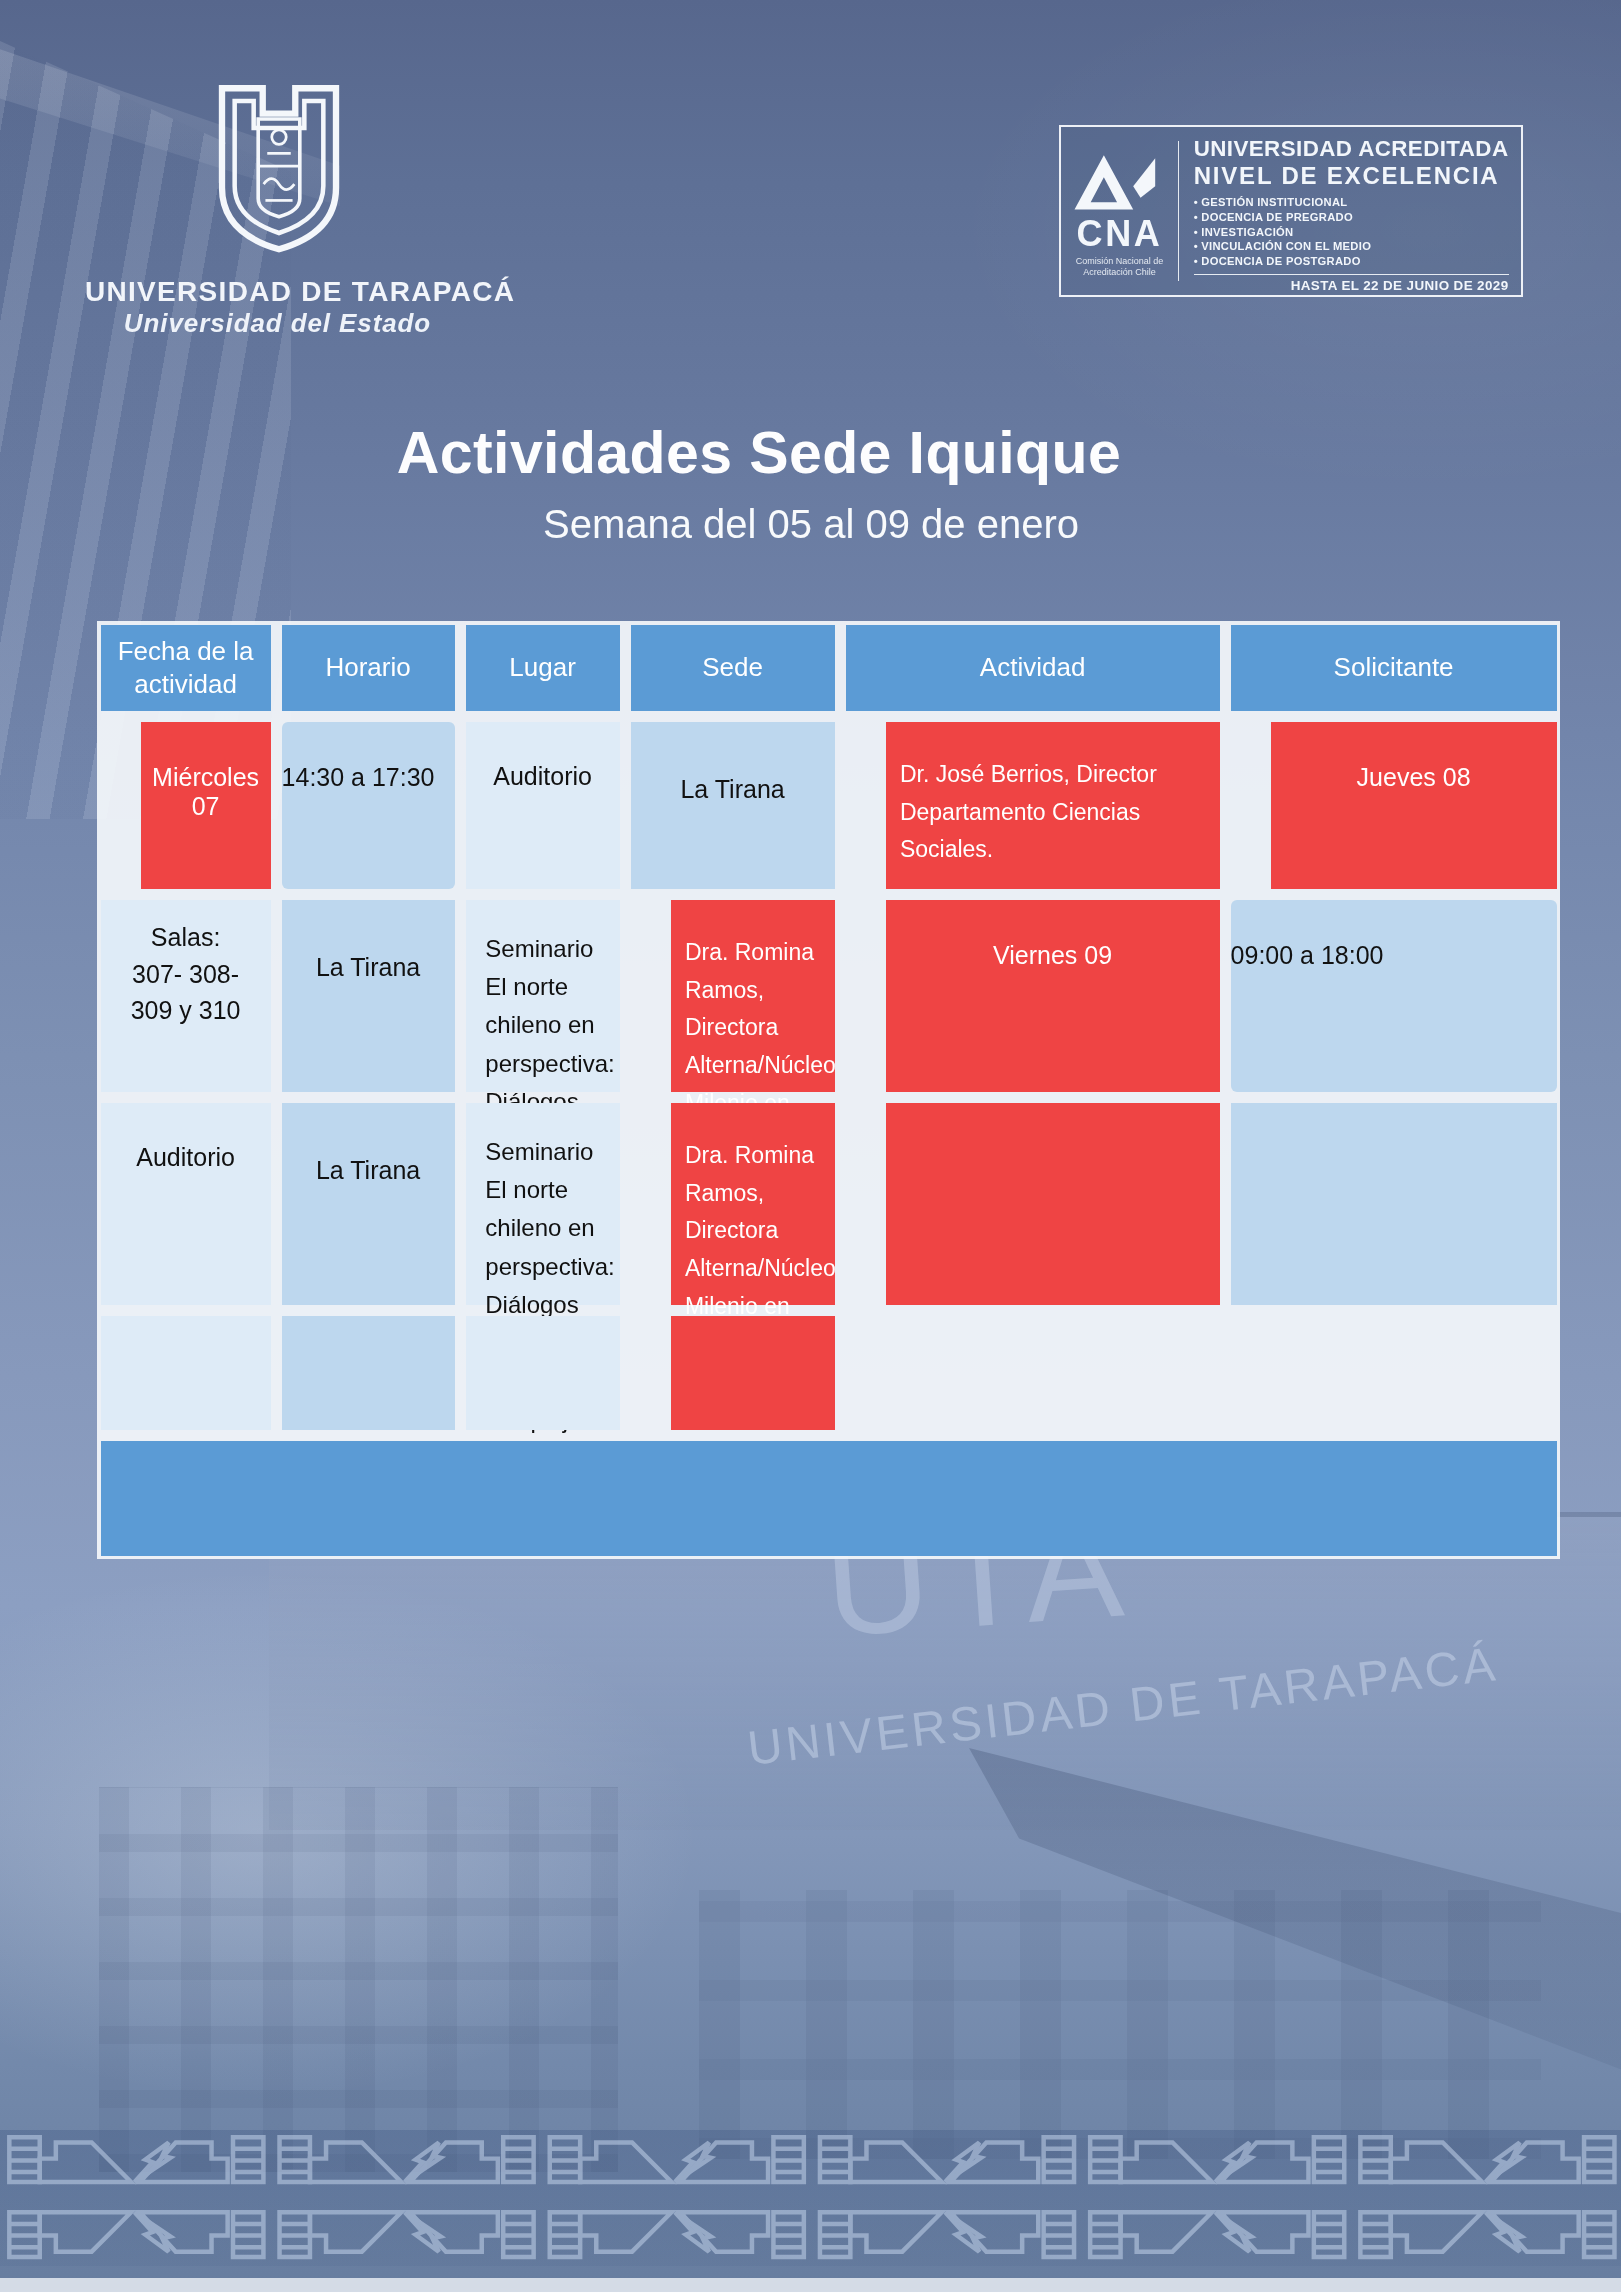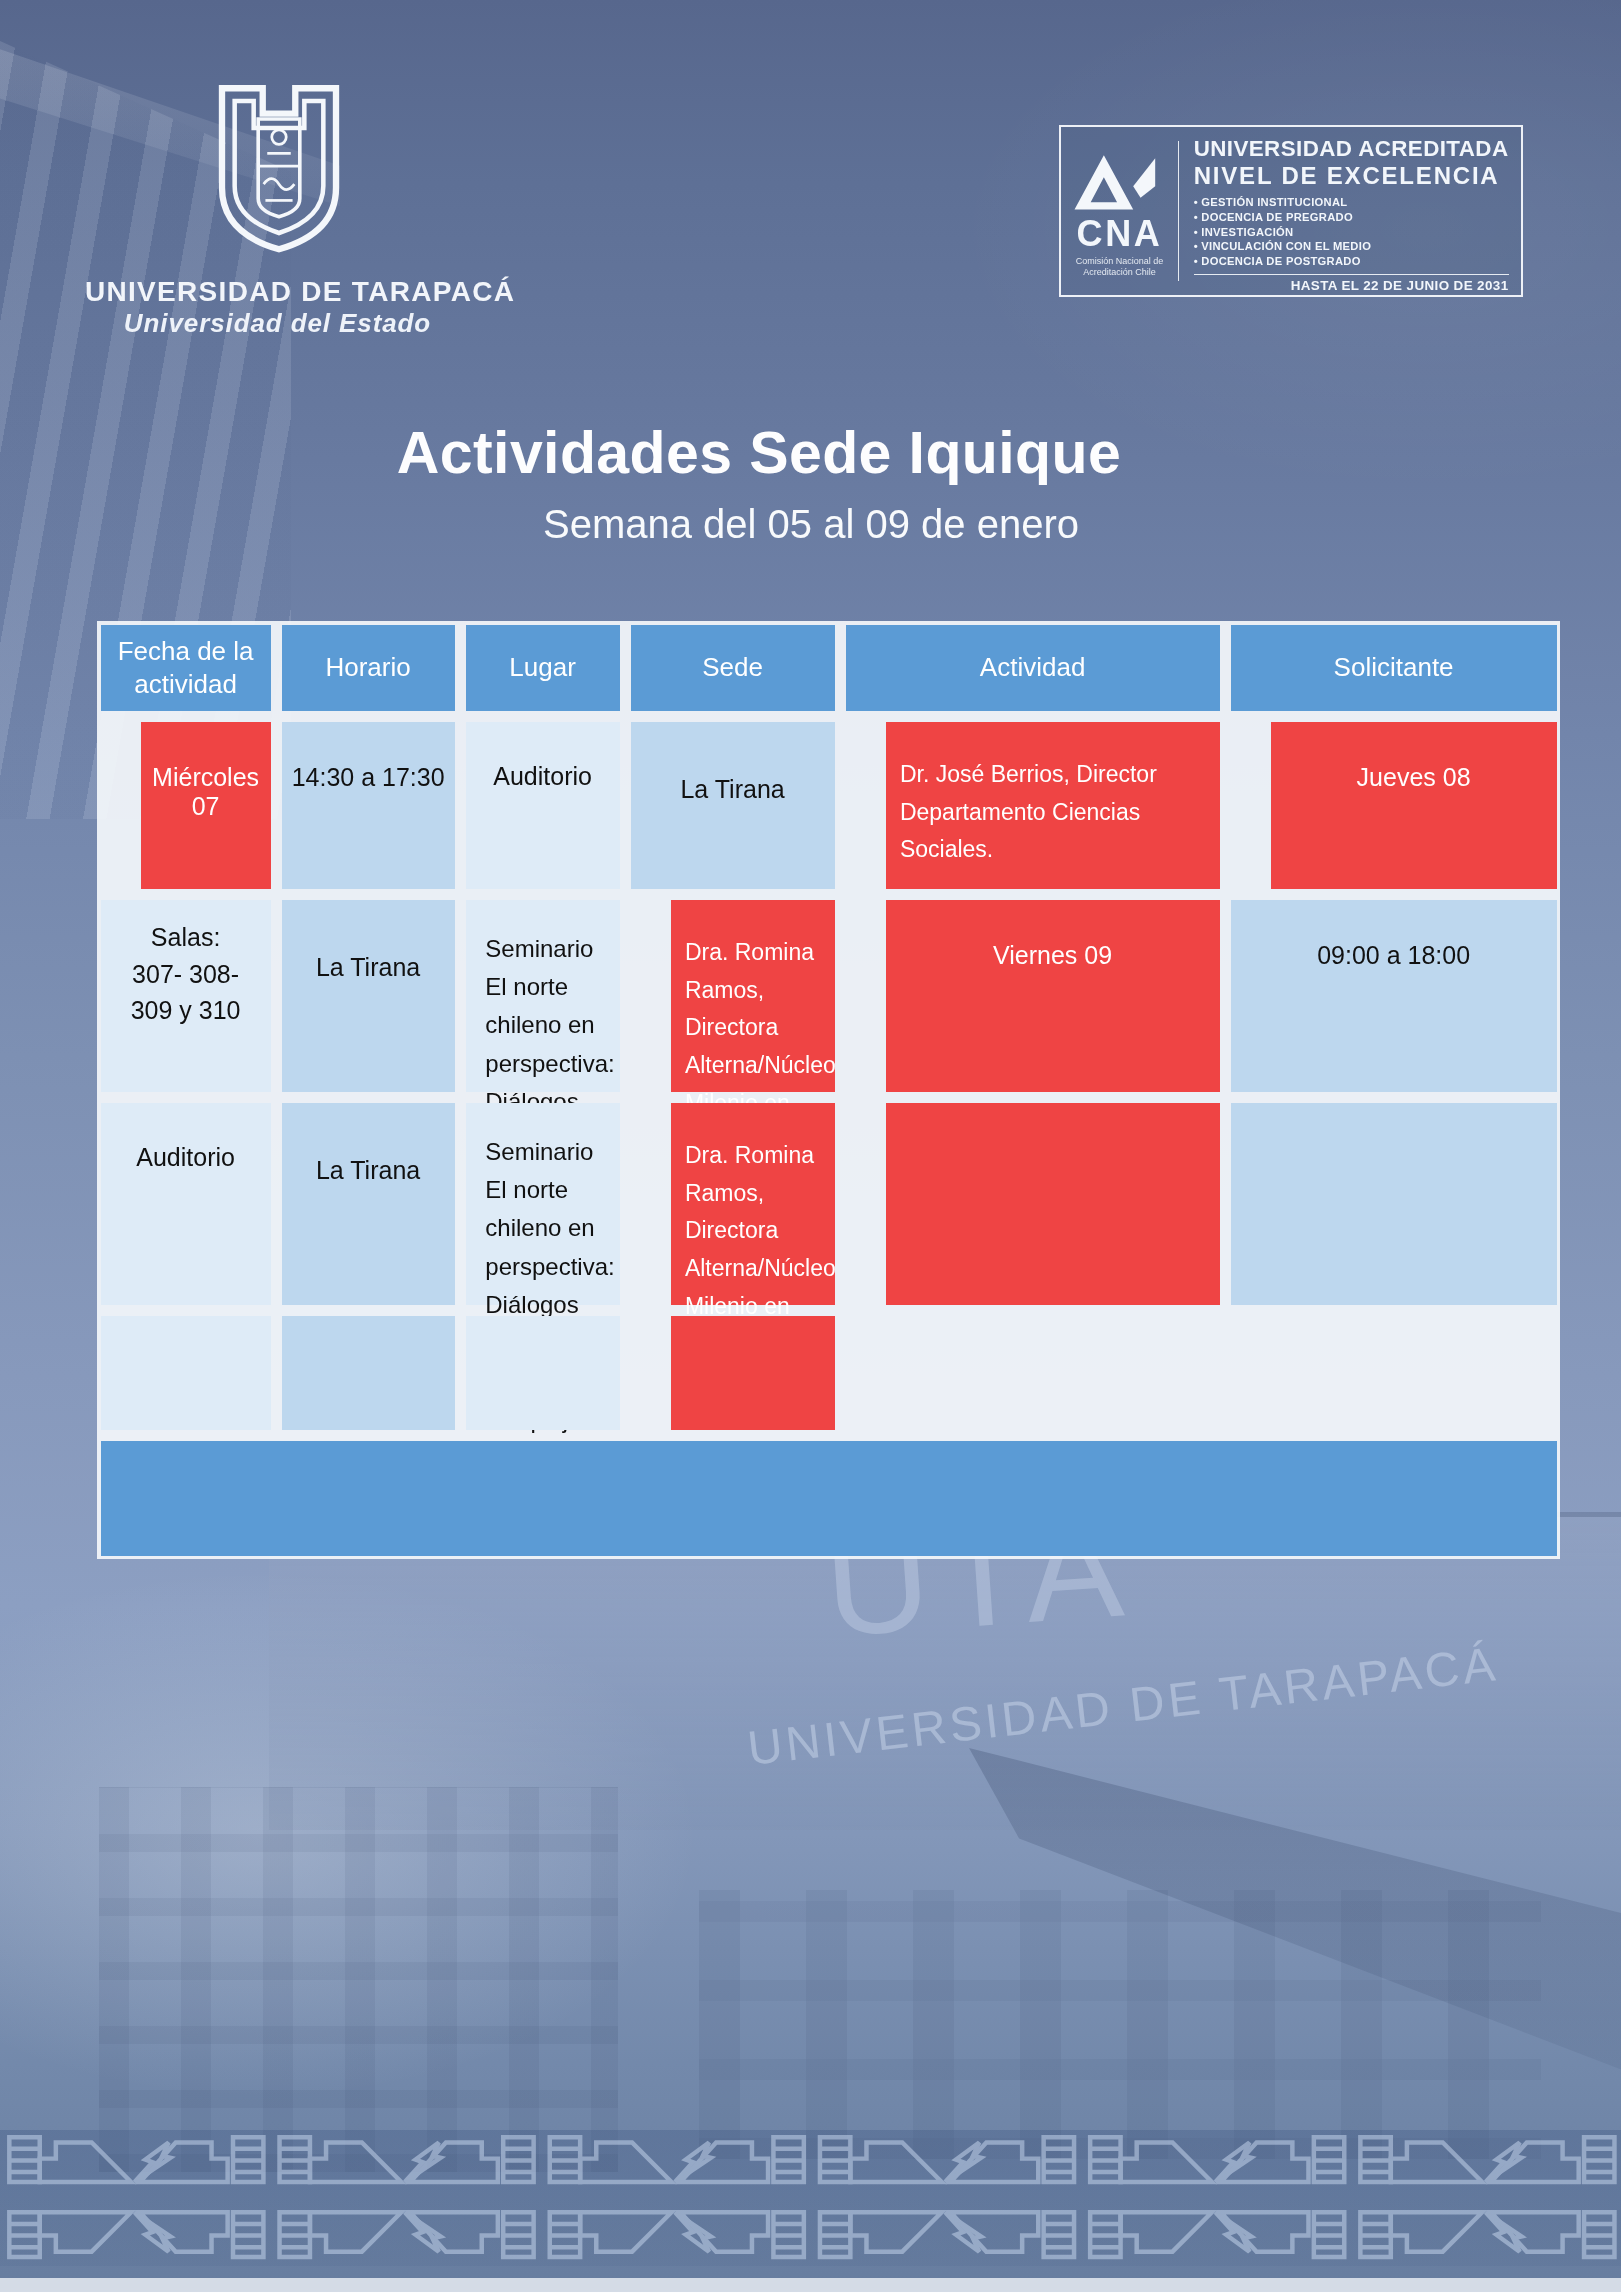--- a/index.html
+++ b/index.html
@@ -71,21 +71,21 @@
     grid-template-columns:170px 173px 154px 204px 374px 326px;
     grid-template-rows:86px 167px 192px 202px 114px 115px;
     gap:11px;padding:3.6px;background:rgba(244,247,251,0.92);}
   .cell{box-sizing:border-box;white-space:pre-line;}
   .c-blue{background:#ef4444;color:#fff;margin-left:40px;}
   .c-light{background:#BDD7EE;color:#111;}
   .c-lighter{background:#DEEBF7;color:#111;}
   .hcell{display:flex;align-items:center;justify-content:center;text-align:center;
     font-size:26px;line-height:1.25;background:#5B9BD5;color:#fff;}
   .b-fecha{text-align:center;padding-top:41px;font-size:25px;}
-  .b-horario{text-align:center;padding-top:41px;font-size:25px;}
+  .b-horario{padding-top:41px;font-size:25px;border-radius:6px;}
   .b-lugar{text-align:center;padding-top:36px;font-size:25px;line-height:1.45;}
   .b-lugar.tall{padding-top:19.7px;}
   .b-sede{text-align:center;padding-top:53px;font-size:25px;}
   .b-activ{padding:30px 16px 0 19.7px;font-size:24px;line-height:1.6;}
   .b-solic{padding:34px 10.7px 0 14.3px;font-size:23px;line-height:1.65;}
   .footer-row{grid-column:1 / -1;background:#5B9BD5;}
 </style>
 </head>
 <body>
 
@@ -131,21 +131,21 @@
       <div class="cna-line1">UNIVERSIDAD ACREDITADA</div>
       <div class="cna-line2">NIVEL DE EXCELENCIA</div>
       <div class="cna-areas">
         <div class="cna-area">GESTIÓN INSTITUCIONAL</div>
         <div class="cna-area">DOCENCIA DE PREGRADO</div>
         <div class="cna-area">INVESTIGACIÓN</div>
         <div class="cna-area">VINCULACIÓN CON EL MEDIO</div>
         <div class="cna-area">DOCENCIA DE POSTGRADO</div>
       </div>
       <div class="cna-rule"></div>
-      <div class="cna-until">HASTA EL 22 DE JUNIO DE 2031</div>
+      <div class="cna-until">HASTA EL 22 DE JUNIO DE 2029</div>
     </div>
   </div>
 
   <div class="title">Actividades Sede Iquique</div>
   <div class="subtitle">Semana del 05 al 09 de enero</div>
 
   <div class="sched">
 
     <div class="cell hcell">Fecha de la actividad</div>
     <div class="cell hcell">Horario</div>

